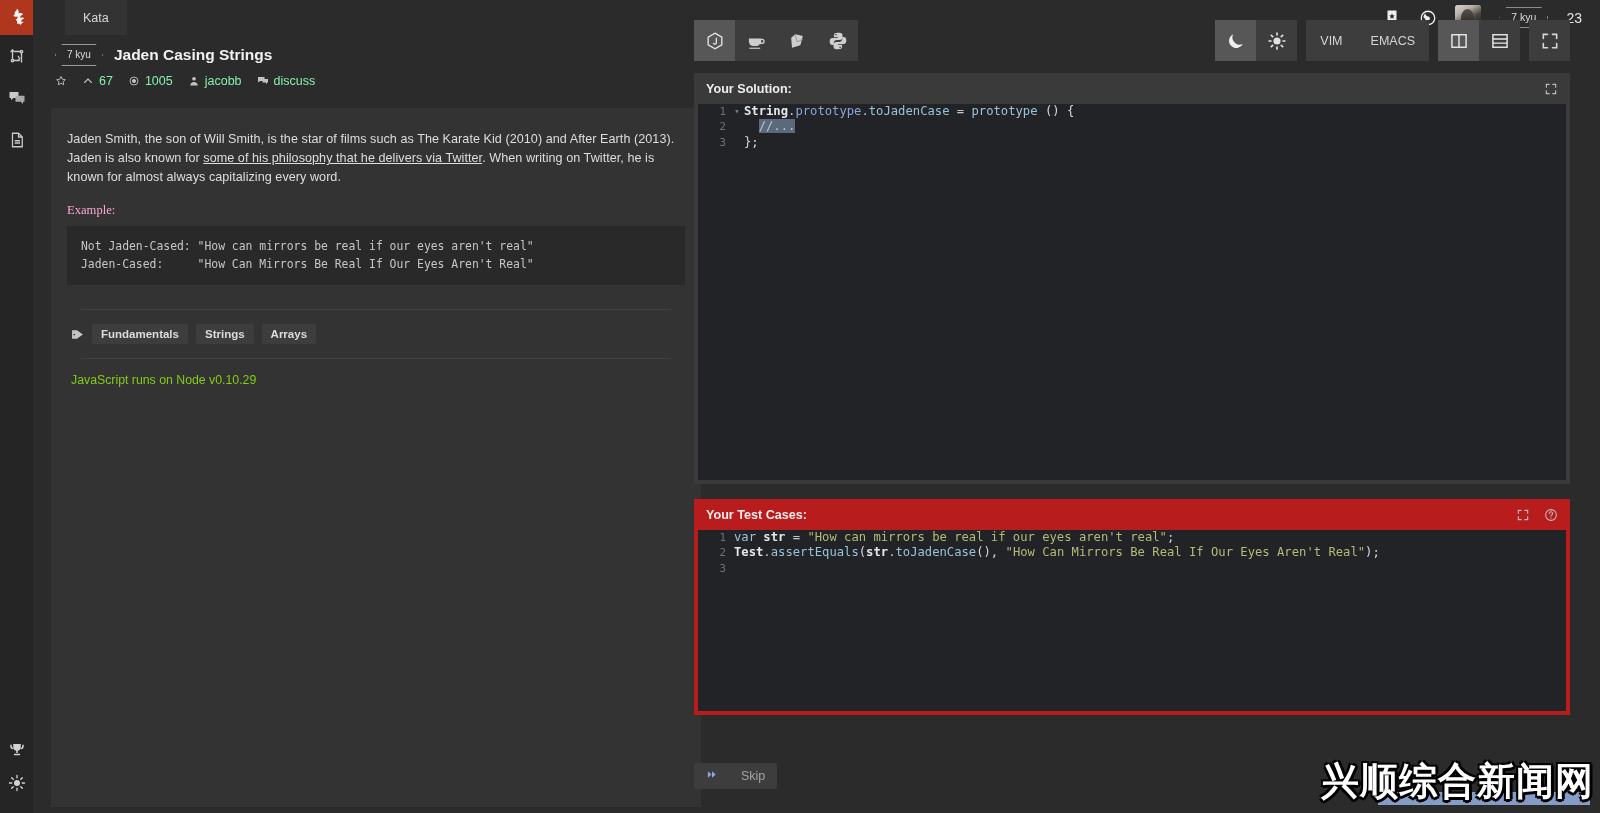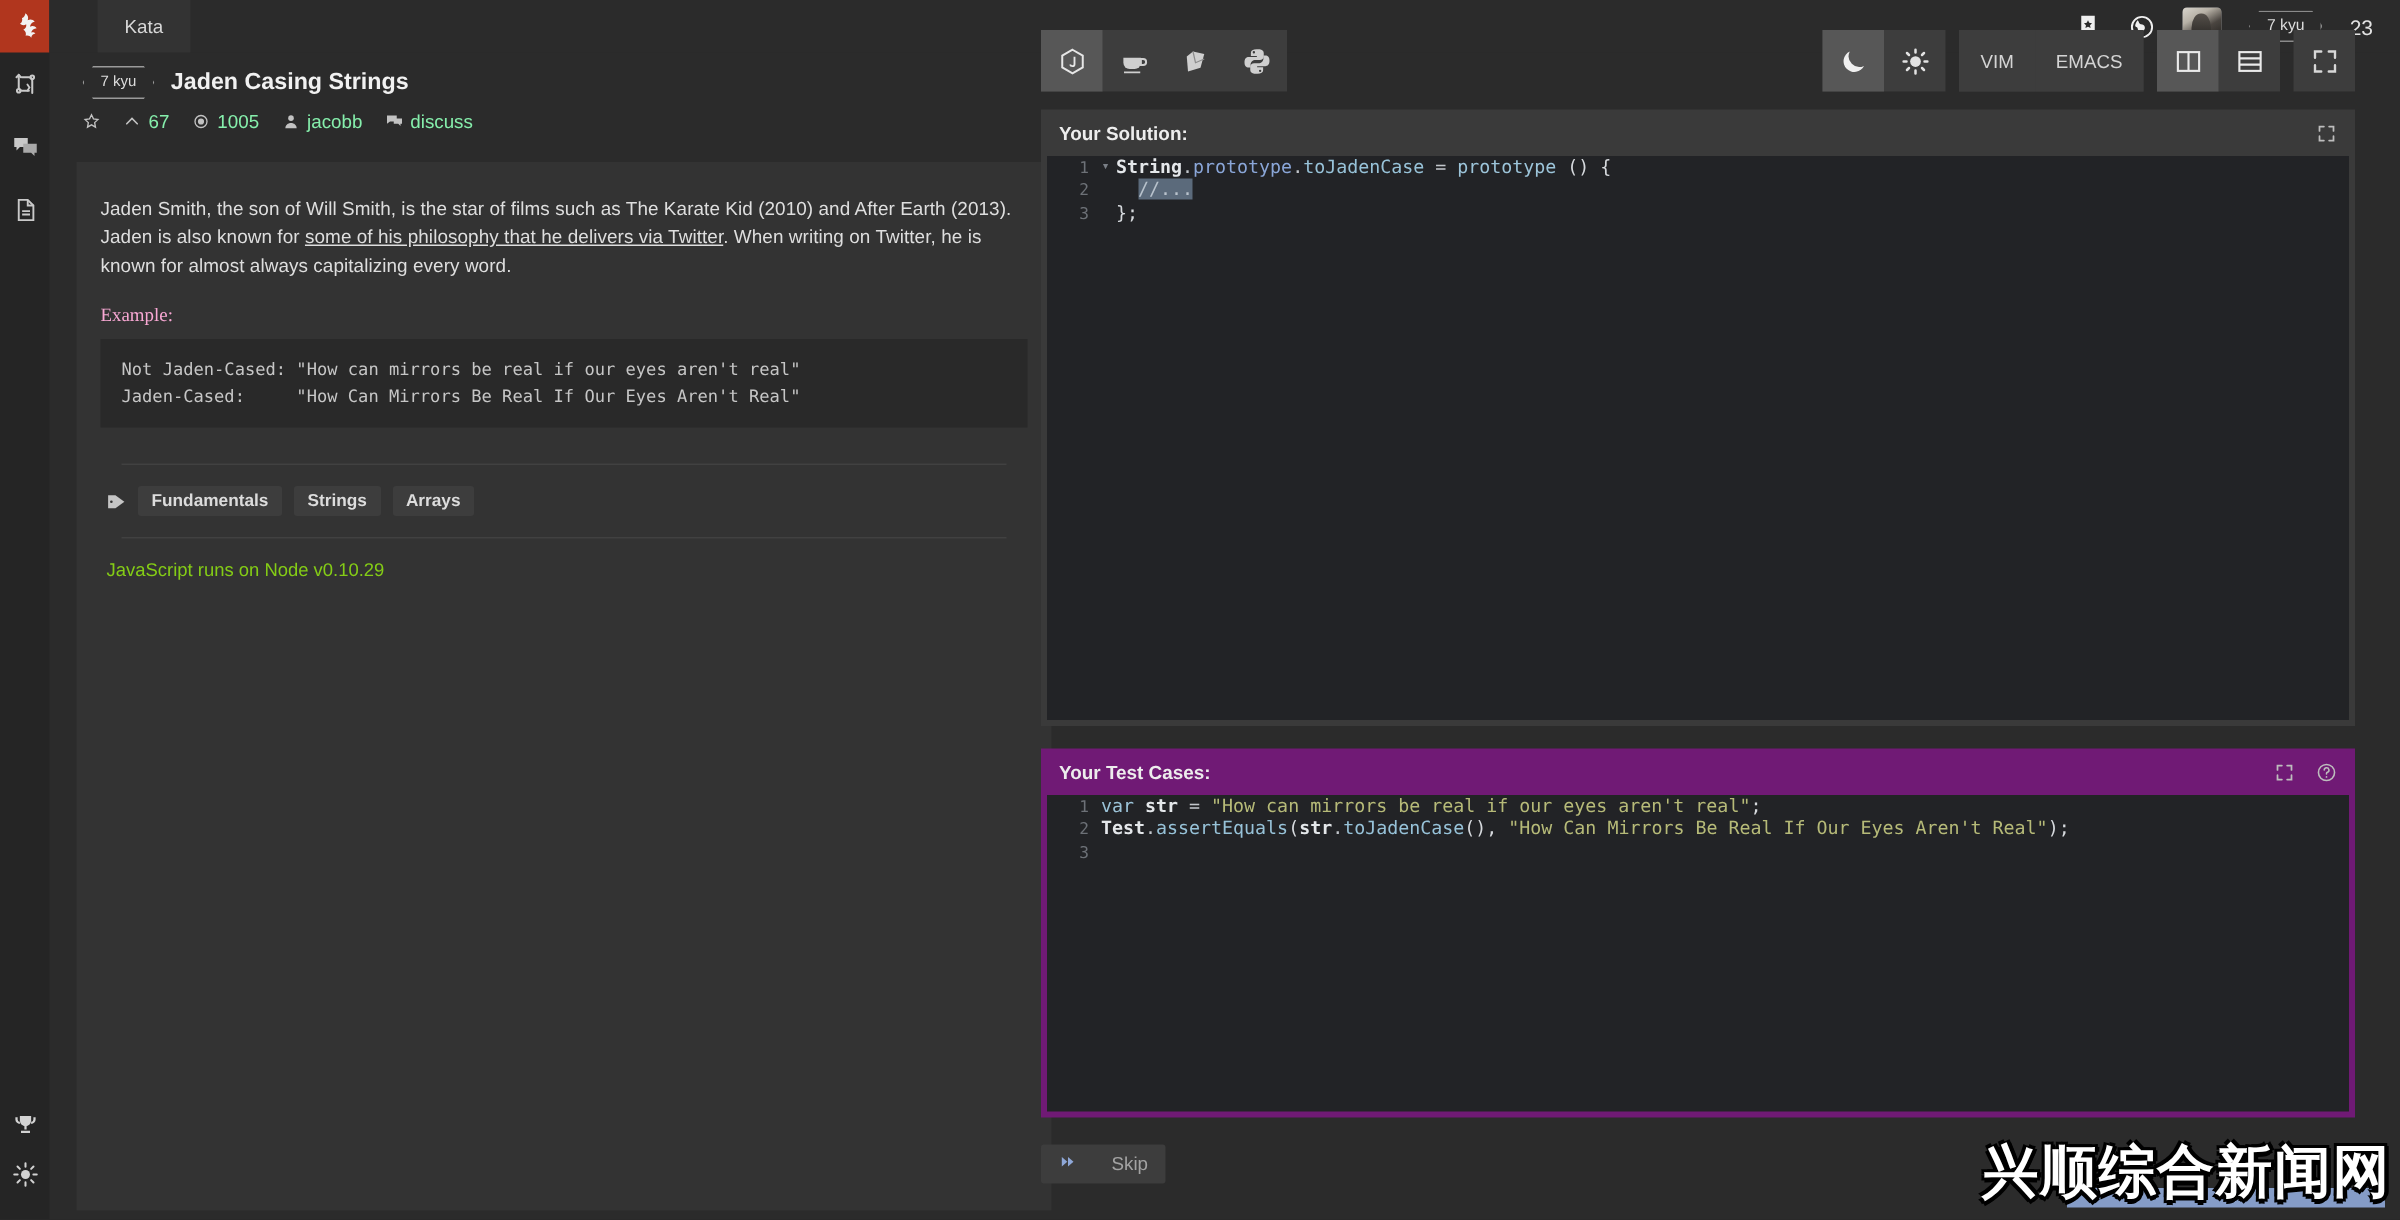--- a/index.html
+++ b/index.html
@@ -160,22 +160,22 @@
   .tok-plain { color: #d6d9dd; }
   .tok-var   { color: #e4e7ea; font-weight: bold; }
   .tok-prop  { color: #8aa6d8; }
   .tok-fn    { color: #97c2d8; }
   .tok-kw    { color: #9cc4d9; }
   .tok-str   { color: #b6ba78; }
   .tok-op    { color: #c2c6cb; }
   .sel { background: #5b6a7b; color: #b9c3cd; }
 
   .test-panel {
-    position: absolute; left: 0; right: 30px; top: 499px; height: 246px;
-    background: #701a75;
+    position: absolute; left: 0; right: 30px; top: 499px; height: 216px;
+    background: #b91c1c;
   }
   .test-editor {
     position: absolute; left: 4px; right: 4px; top: 31px; bottom: 4px;
     background: #222326; overflow: hidden;
     font-family: "DejaVu Sans Mono", monospace; font-size: 12.2px; line-height: 15.3px;
   }
   .skiprow { position: absolute; left: 0; top: 763px; }
   .skip-btn {
     display: flex; align-items: center; gap: 23px; background: #3d3d3d;
     padding: 6px 12px; border-radius: 2px; color: #a3a3a3; font-size: 12.5px;

